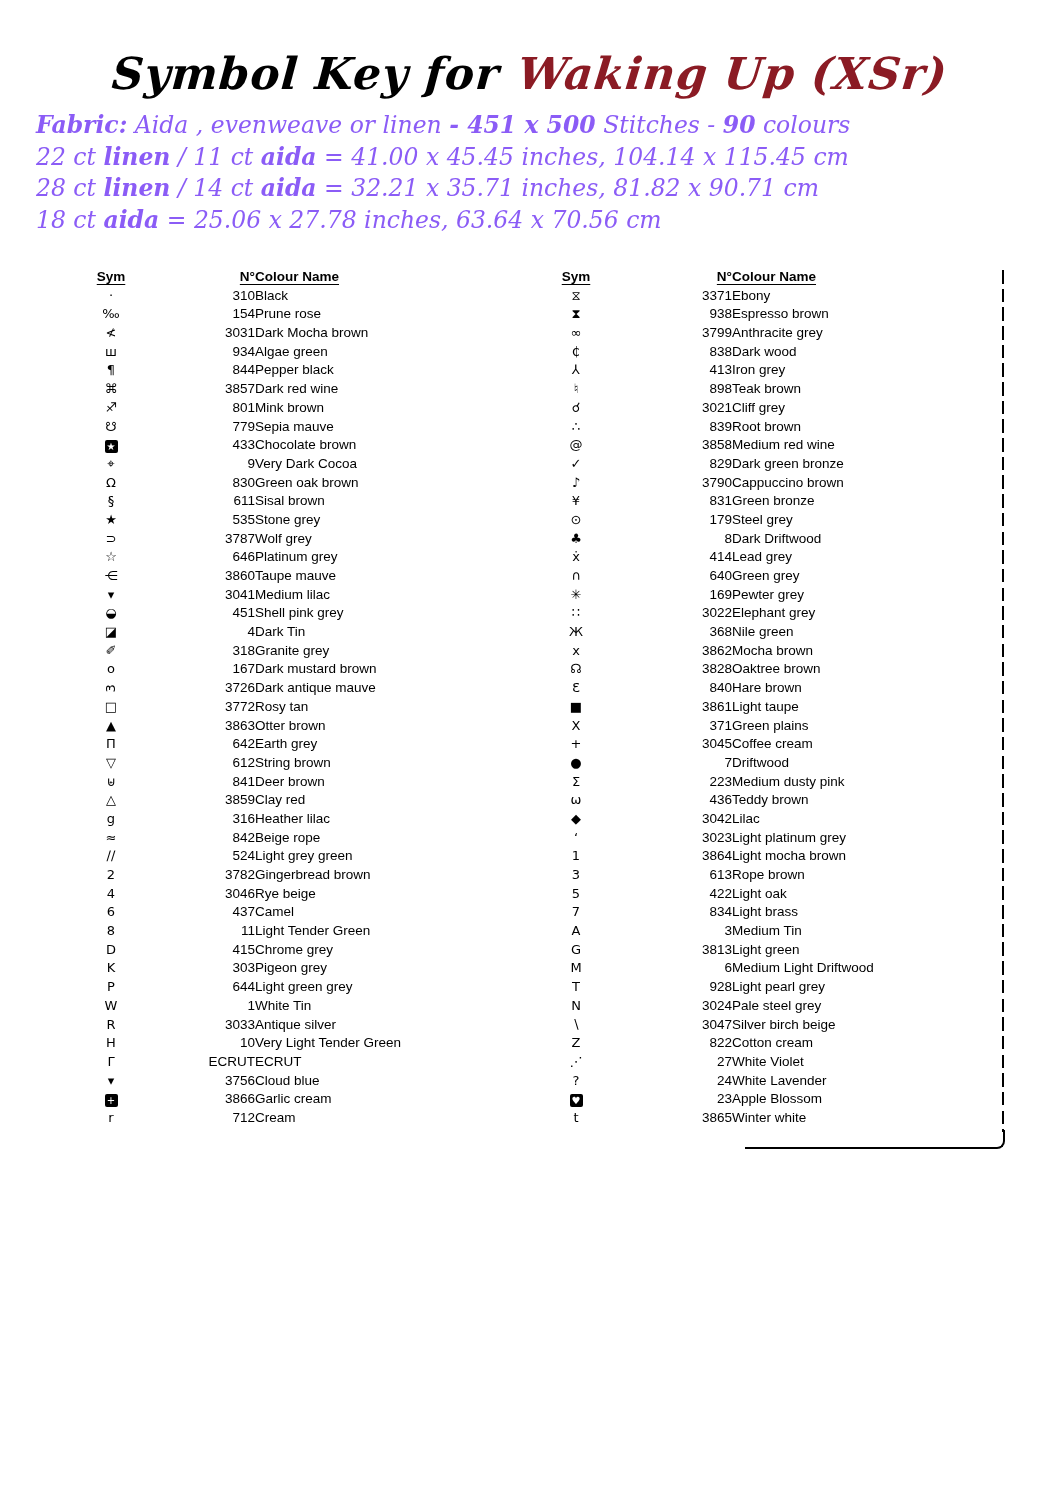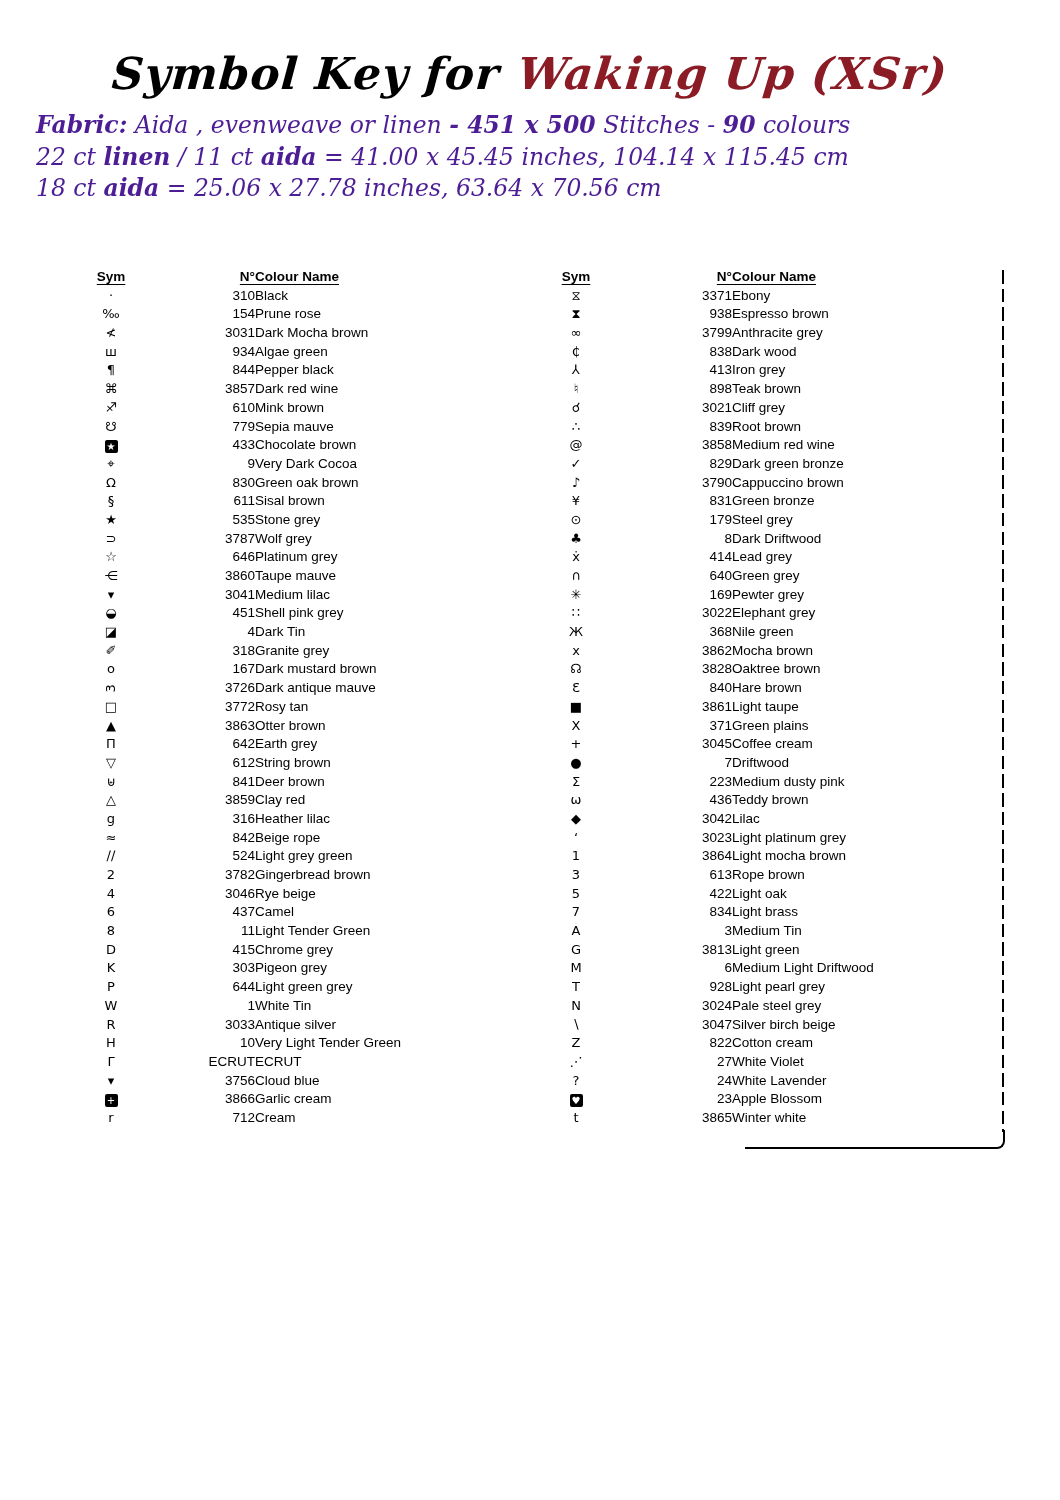--- a/index.html
+++ b/index.html
@@ -14,21 +14,21 @@
     text-align:center; white-space:nowrap;
     font-family:"DejaVu Serif", serif; font-style:italic; font-weight:bold;
     font-size:44px; letter-spacing:1px;
   }
   #title .prefix { color:#000; margin-right:18px; transform:skewX(-4deg); display:inline-block; }
   #title .project { display:inline-block; transform:skewX(-6deg); }
   
   #fabric {
     position:absolute; left:36px; top:110px;
     font-family:"DejaVu Serif", serif; font-style:italic;
-    font-size:23.5px; line-height:31.5px; white-space:nowrap; color:#4c1d95;
+    font-size:23.5px; line-height:31.5px; white-space:nowrap; color:#8b5cf6;
   }
   #fabric .b { font-weight:bold; }
   
   table.keytable {
     position:absolute; top:268px;
     border-collapse:collapse; border-spacing:0;
     font-family:"Liberation Sans", sans-serif; font-size:13.5px; color:#000;
   }
   #table-left  { left:78px;  }
   #table-right { left:543px; }
@@ -68,20 +68,21 @@
 
 <div id="page">
 
   <div id="title">
     <span class="prefix">Symbol Key for</span><span class="project" style="color: rgb(139, 27, 36);">Waking Up (XSr)</span>
   </div>
 
   <div id="fabric">
       <div><span class="b">Fabric:</span><span>  Aida , evenweave or  linen </span><span class="b">- 451 x 500</span><span> Stitches - </span><span class="b">90</span><span> colours</span></div>
       <div><span>22 ct </span><span class="b">linen</span><span> / 11 ct </span><span class="b">aida</span><span> = 41.00 x 45.45 inches, 104.14 x 115.45 cm</span></div>
+      <div><span>28 ct </span><span class="b">linen</span><span> / 14 ct </span><span class="b">aida</span><span> = 32.21 x 35.71 inches, 81.82 x 90.71 cm</span></div>
       <div><span>18 ct </span><span class="b">aida</span><span>  = 25.06 x 27.78 inches, 63.64 x 70.56 cm</span></div>
     </div>
 
   <table class="keytable" id="table-left">
     <thead>
       <tr>
         <th class="h-sym"><span class="hu">Sym</span></th>
         <th class="h-num"><span class="hu">N°</span></th>
         <th class="h-name"><span class="hu">Colour Name</span></th>
       </tr>
@@ -112,21 +113,21 @@
           <td class="c-num">844</td>
           <td class="c-name">Pepper black</td>
         </tr>
         <tr>
           <td class="c-sym"><span>⌘</span></td>
           <td class="c-num">3857</td>
           <td class="c-name">Dark red wine</td>
         </tr>
         <tr>
           <td class="c-sym"><span>♐</span></td>
-          <td class="c-num">610</td>
+          <td class="c-num">801</td>
           <td class="c-name">Mink brown</td>
         </tr>
         <tr>
           <td class="c-sym"><span>☋</span></td>
           <td class="c-num">779</td>
           <td class="c-name">Sepia mauve</td>
         </tr>
         <tr>
           <td class="c-sym"><span class="inv">★</span></td>
           <td class="c-num">433</td>

